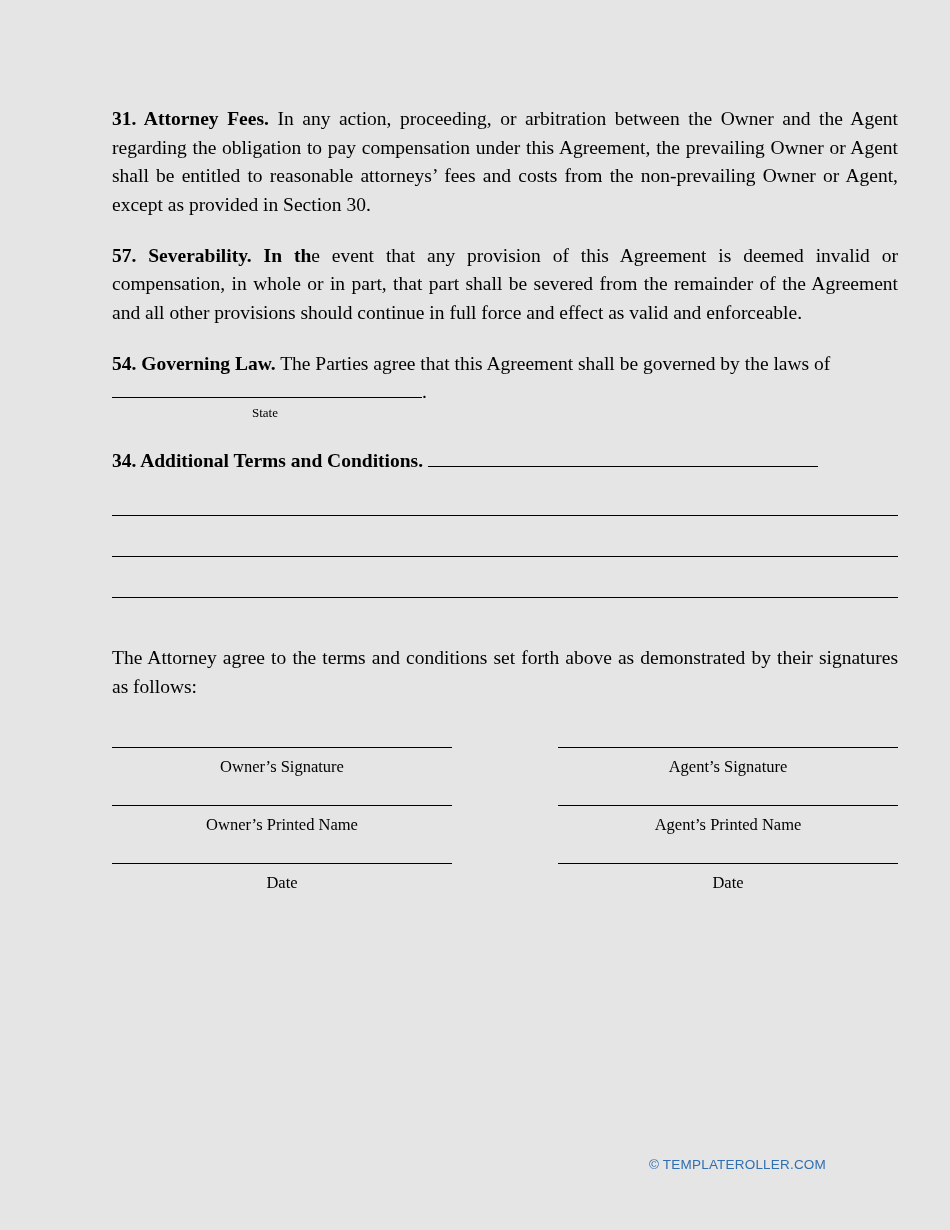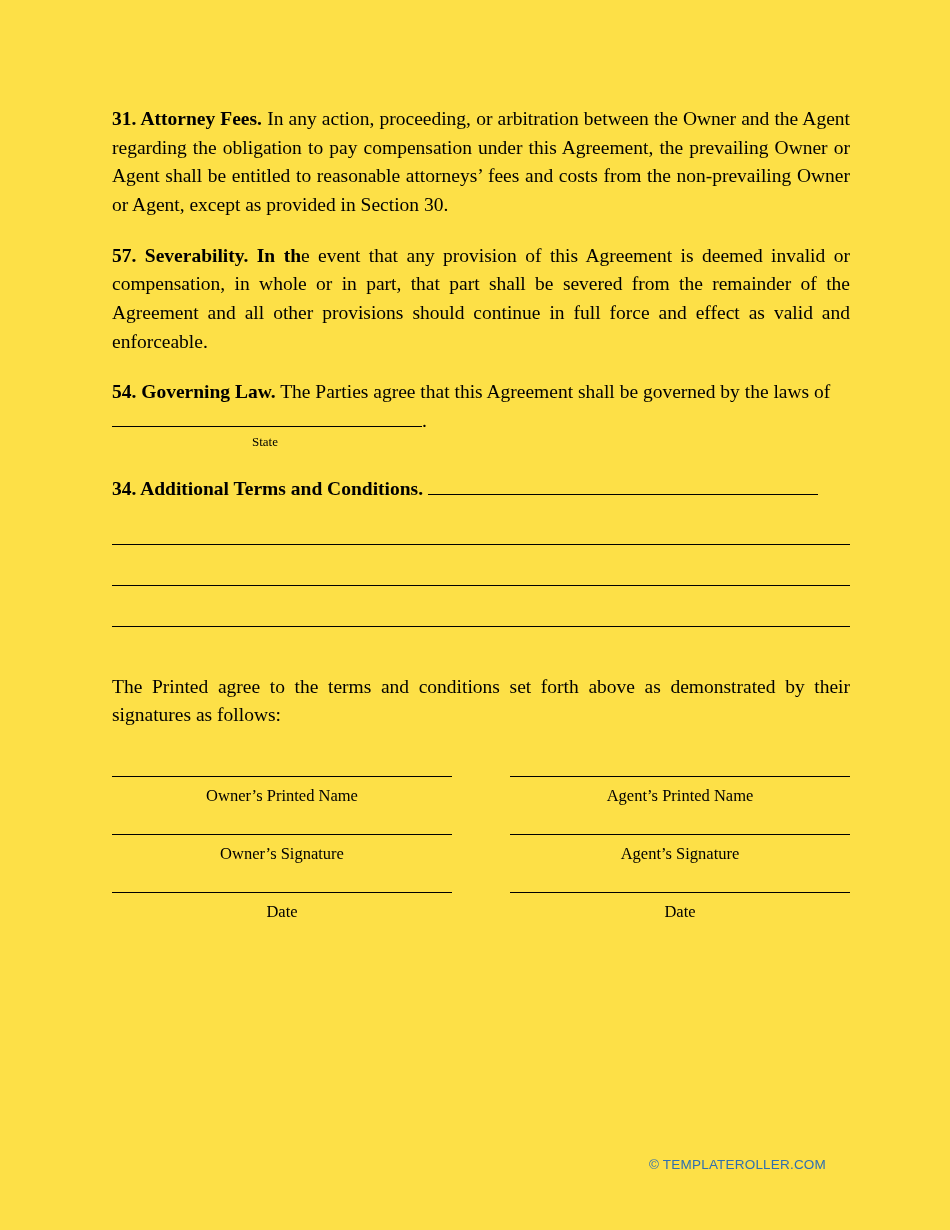--- a/index.html
+++ b/index.html
@@ -12,23 +12,23 @@
     height: 1230px;
     position: relative;
     font-family: "Liberation Serif", serif;
     color: #000000;
   }
   .page {
     position: absolute;
     top: 0; left: 0;
     width: 950px;
     height: 1230px;
-    background: #fde047;
+    background: #e5e5e5;
     box-sizing: border-box;
-    padding: 105px 100px 0 112px;
+    padding: 105px 52px 0 112px;
   }
   .clause {
     font-size: 19.5px;
     line-height: 1.47;
     text-align: justify;
     margin: 0 0 22px 0;
     hyphens: none;
   }
   .clause .lead {
     font-weight: bold;
@@ -122,43 +122,43 @@
   <p class="state-caption">State</p>
 
   <p class="additional">
     <span class="lead">34. Additional Terms and Conditions.</span>&nbsp;<span class="blank-inline"></span>
   </p>
 
   <div class="rule"></div>
   <div class="rule"></div>
   <div class="rule"></div>
 
-  <p class="parties-para">The Printed agree to the terms and conditions set forth above as demonstrated by their signatures as follows:</p>
+  <p class="parties-para">The Attorney agree to the terms and conditions set forth above as demonstrated by their signatures as follows:</p>
 
   <div class="sig-grid">
+
+    <div class="sig-row">
+      <div class="sig-cell">
+        <div class="sig-line"></div>
+        <div class="sig-caption">Owner’s Signature</div>
+      </div>
+      <div class="sig-cell">
+        <div class="sig-line"></div>
+        <div class="sig-caption">Agent’s Signature</div>
+      </div>
+    </div>
 
     <div class="sig-row">
       <div class="sig-cell">
         <div class="sig-line"></div>
         <div class="sig-caption">Owner’s Printed Name</div>
       </div>
       <div class="sig-cell">
         <div class="sig-line"></div>
         <div class="sig-caption">Agent’s Printed Name</div>
-      </div>
-    </div>
-
-    <div class="sig-row">
-      <div class="sig-cell">
-        <div class="sig-line"></div>
-        <div class="sig-caption">Owner’s Signature</div>
-      </div>
-      <div class="sig-cell">
-        <div class="sig-line"></div>
-        <div class="sig-caption">Agent’s Signature</div>
       </div>
     </div>
 
     <div class="sig-row">
       <div class="sig-cell">
         <div class="sig-line"></div>
         <div class="sig-caption">Date</div>
       </div>
       <div class="sig-cell">
         <div class="sig-line"></div>

